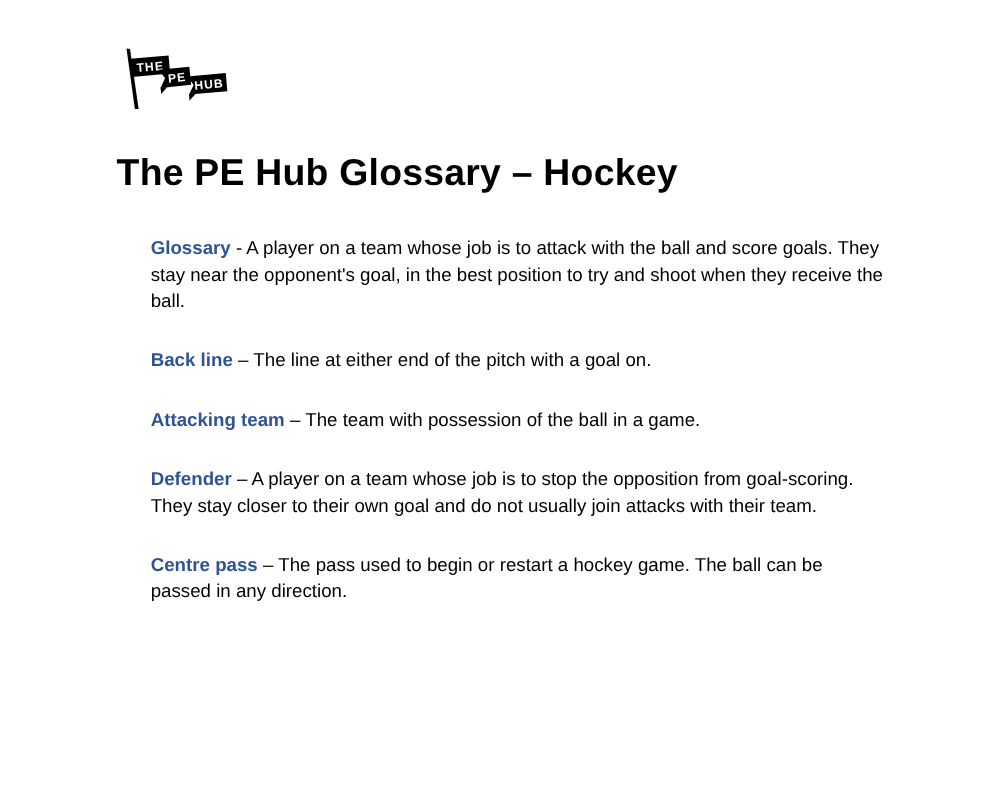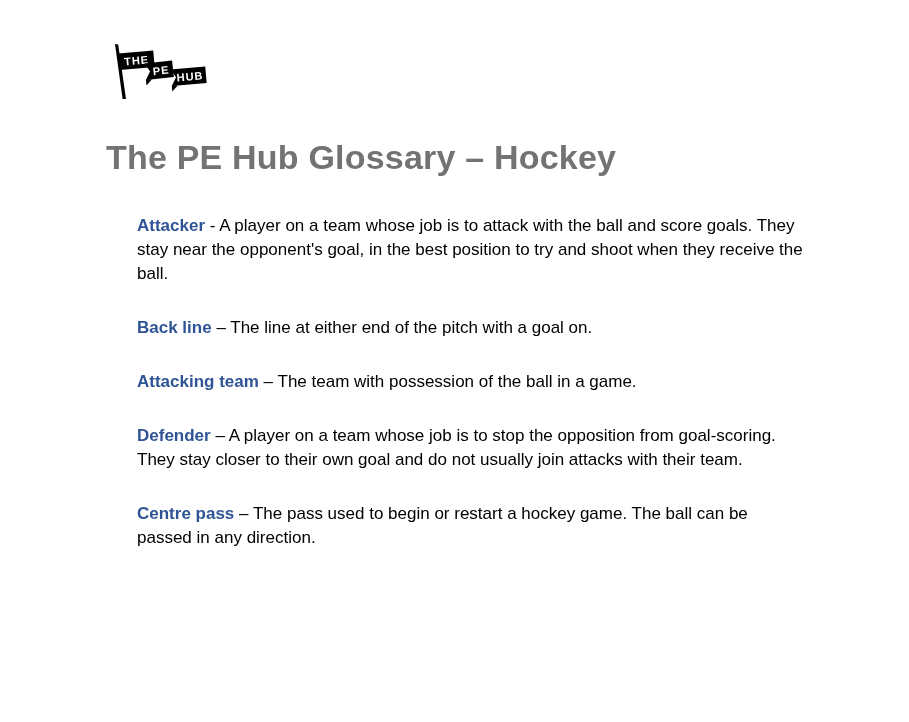--- a/index.html
+++ b/index.html
@@ -26,21 +26,21 @@
   }
   h1.page-title {
     position: absolute;
     left: 106px;
     top: 137px;
     margin: 0;
     font-size: 34px;
     line-height: 40px;
     font-weight: 700;
     letter-spacing: 0.2px;
-    color: #737373;
+    color: #000000;
     white-space: nowrap;
   }
   .glossary {
     position: absolute;
     left: 137px;
     top: 214px;
     width: 666px;
   }
   .entry {
     margin: 0 0 30px 0;
@@ -80,21 +80,21 @@
         <polygon points="66,42 72,42.5 66,48" fill="#000000"></polygon>
         <text x="85" y="38.5" text-anchor="middle" font-size="11" letter-spacing="1">HUB</text>
       </g>
     </svg>
   </div>
 
   <h1 class="page-title">The PE Hub Glossary – Hockey</h1>
 
   <div class="glossary" id="glossary">
     <p class="entry">
-      <span class="term">Attacker</span>
+      <span class="term">Glossary</span>
       <span class="sep">-</span>
       <span class="def">A player on a team whose job is to attack with the ball and score goals. They stay near the opponent's goal, in the best position to try and shoot when they receive the ball.</span>
     </p>
 
     <p class="entry">
       <span class="term">Back line</span>
       <span class="sep">–</span>
       <span class="def">The line at either end of the pitch with a goal on.</span>
     </p>
 

